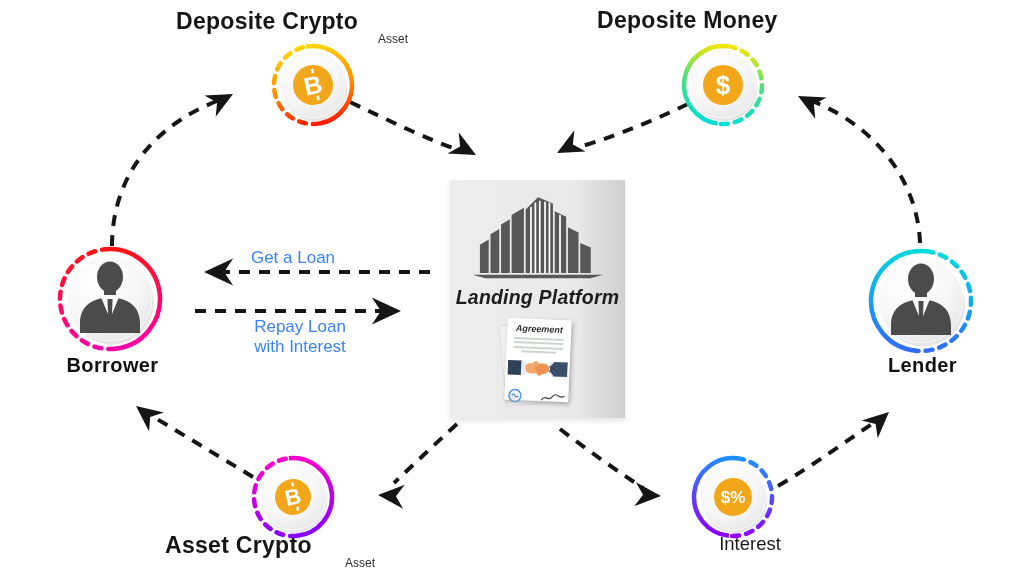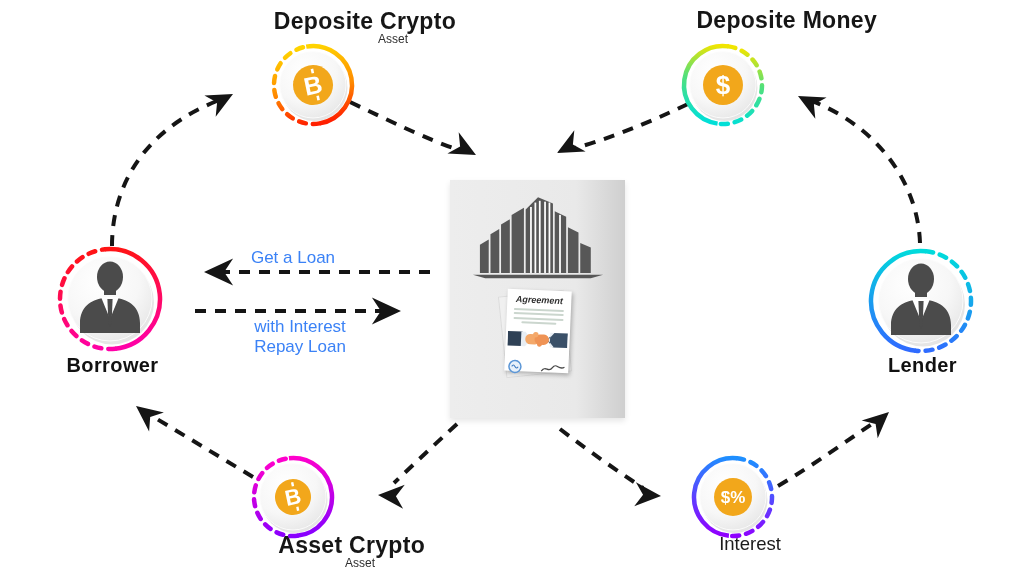--- a/index.html
+++ b/index.html
@@ -4,21 +4,21 @@
 <style>
   html,body{margin:0;padding:0;}
   body{
     width:1024px;height:575px;position:relative;overflow:hidden;
     background:#ffffff;
     font-family:"Liberation Sans","DejaVu Sans",sans-serif;
     color:#141414;
   }
   .abs{position:absolute;}
   
-  .node-title{font-size:23px;font-weight:700;letter-spacing:.3px;text-align:right;color:#161616;}
+  .node-title{font-size:23px;font-weight:700;letter-spacing:.3px;text-align:left;color:#161616;}
   .node-sub{font-size:12px;font-weight:500;text-align:right;color:#2e2e2e;}
   .actor-title{font-size:20px;font-weight:600;letter-spacing:.4px;text-align:center;color:#111;}
   .flow-label{font-size:17px;font-weight:500;text-align:center;color:#3b82f6;line-height:20px;}
   .funds-label{font-size:18.5px;font-weight:500;text-align:center;color:#1b1b1b;line-height:22px;}
   
   .platform{
     left:450px;top:180px;width:175px;height:238px;
     background:linear-gradient(to right,#ededed 0%,#e9e9e9 72%,#d6d6d6 92%,#cfcfcf 100%);
     box-shadow:0 3px 6px rgba(0,0,0,.10);
     z-index:2; text-align:center;
@@ -159,20 +159,21 @@
     </g>
     <g fill="#ffffff">
       <rect x="71" y="17" width="2" height="75"></rect>
       <rect x="76" y="12" width="2" height="80"></rect>
       <rect x="81" y="10" width="2" height="82"></rect>
       <rect x="87" y="11" width="2" height="81"></rect>
       <rect x="92" y="12" width="2" height="80"></rect>
       <rect x="104" y="26" width="2" height="66"></rect>
     </g>
   </svg>
+  <div class="platform-title">Landing Platform</div>
   <div class="doc-wrap">
     <div class="doc-back"></div>
     <div class="doc">
       <div class="doc-title">Agreement</div>
       <div class="doc-lines">
         <div class="doc-line"></div>
           <div class="doc-line"></div>
           <div class="doc-line"></div>
           <div class="doc-line short"></div>
       </div>
@@ -293,15 +294,15 @@
 
 <div class="abs node-title" style="left:165px;top:532px;width:260px;">Asset Crypto</div>
 <div class="abs node-sub" style="left:267px;top:556px;width:108px;">Asset</div>
 
 <div class="abs funds-label" style="left:645px;top:533px;width:210px;">
   <div>Interest</div>
 </div>
 
 <div class="abs flow-label" style="left:208px;top:248px;width:170px;">Get a Loan</div>
 <div class="abs flow-label" style="left:210px;top:317px;width:180px;">
+  <div>Repay Loan</div>
   <div>with Interest</div>
-  <div>Repay Loan</div>
 </div>
 
 </body></html>

